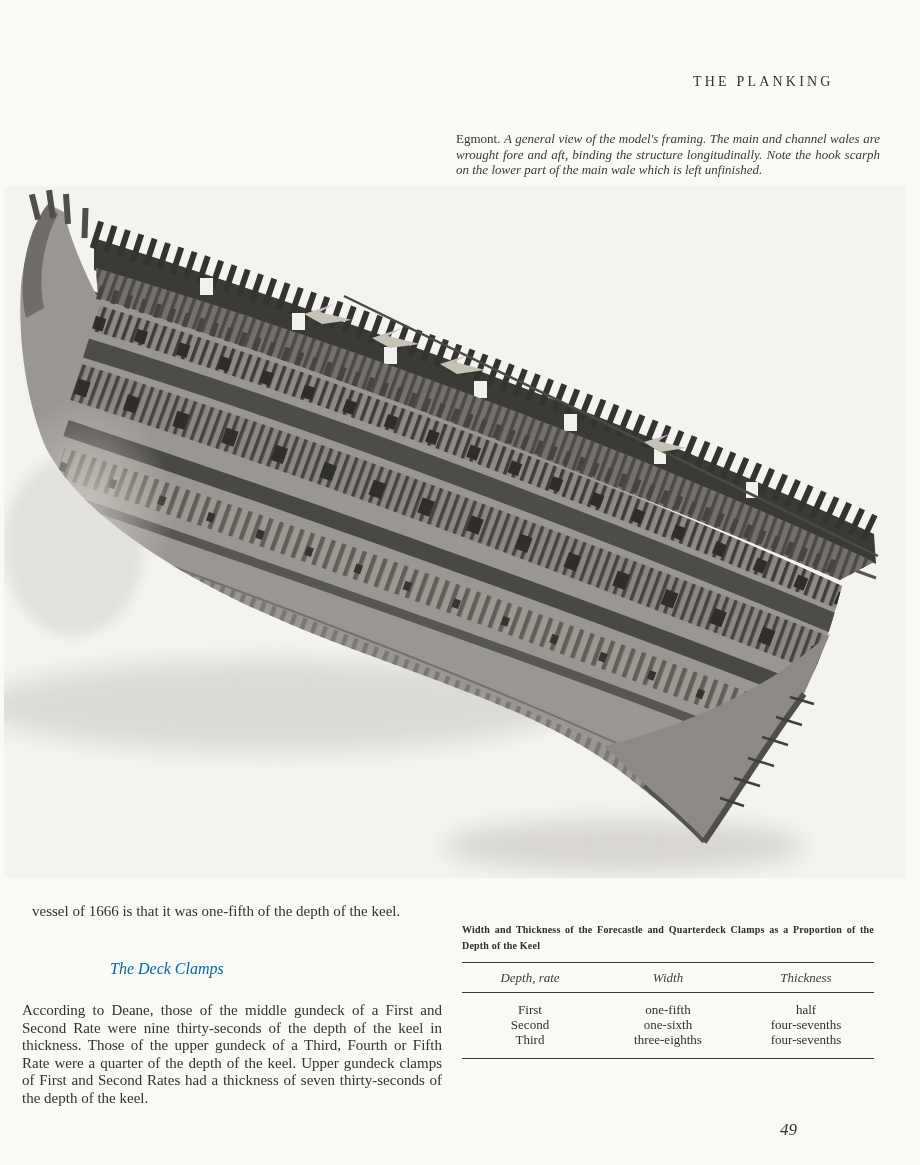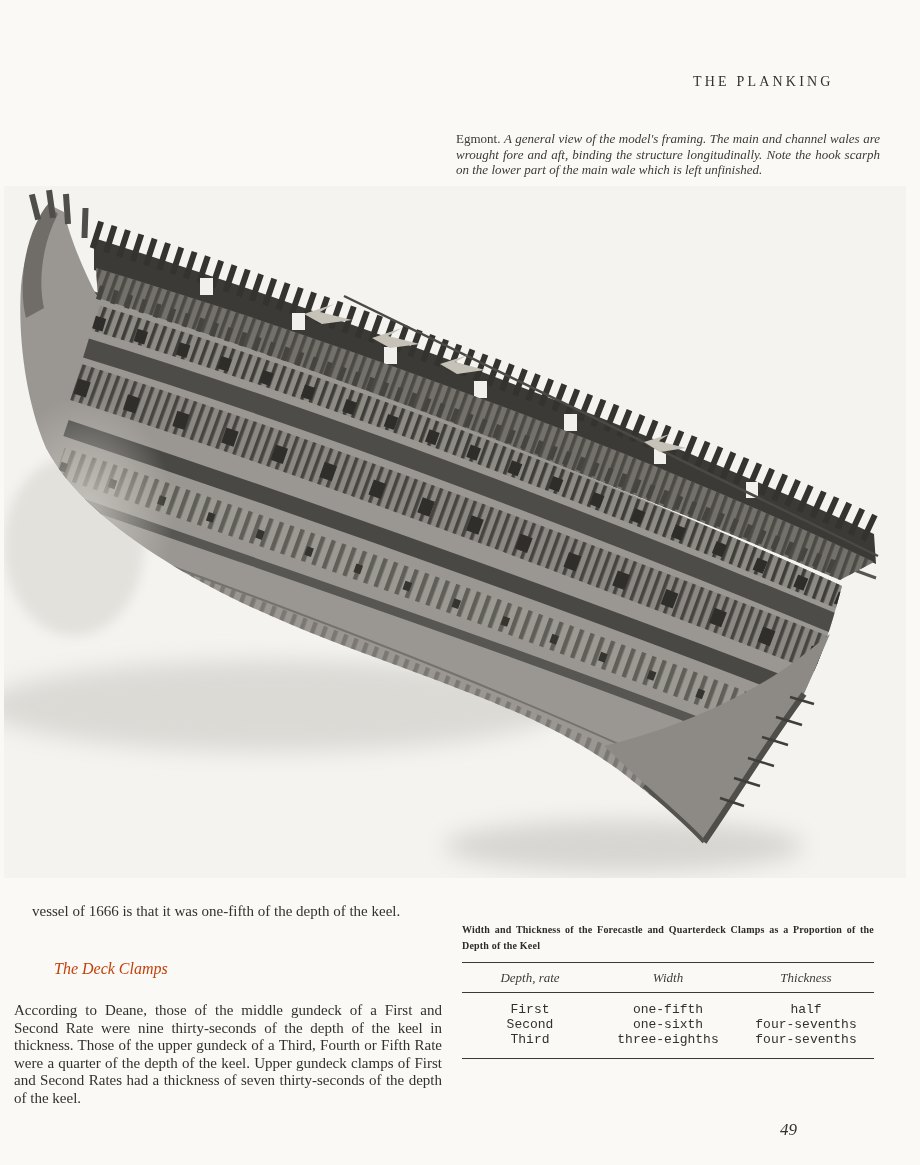--- a/index.html
+++ b/index.html
@@ -26,25 +26,25 @@
   .photo{
     position:absolute;top:186px;left:4px;width:902px;height:692px;
   }
   .left-col{
     position:absolute;top:884px;left:14px;width:428px;
   }
   .intro-line{
     margin:18px;font-size:15px;line-height:18px;color:#323130;
   }
   .section-heading{
-    margin:40px 0 0 40px;
-    font-size:16px;font-weight:normal;font-style:italic;color:#c2410c;
+    margin:40px 0 0 96px;
+    font-size:16px;font-weight:normal;font-style:italic;color:#0369a1;
   }
   .body-para{
-    margin:24px 0 0 0;
+    margin:24px 0 0 8px;
     font-size:15px;line-height:17.6px;text-align:justify;color:#32312f;
   }
   .table-block{
     position:absolute;top:922px;left:462px;width:412px;
     font-size:13px;color:#32312f;
   }
   .table-title{
     font-weight:bold;font-size:10px;line-height:16px;
     text-align:justify;letter-spacing:.2px;color:#2c2b29;
     margin:0 0 8px 0;
@@ -55,21 +55,21 @@
   .thead,.trow{
     display:flex;align-items:baseline;
   }
   .thead{padding:7px 0 6px 0;}
   .tcell{text-align:center;}
   .c1{width:136px;}
   .c2{width:140px;}
   .c3{width:136px;}
   .thead .tcell{font-style:italic;color:#3d3c39;}
   .tbody{padding:9px 0 10px 0;}
-  .trow{line-height:15.2px;font-family:Liberation Mono, monospace;}
+  .trow{line-height:15.2px;}
   .page-number{
     position:absolute;top:1120px;left:780px;
     font-size:17px;font-style:italic;color:#32312f;
   }
 </style>
 </head>
 <body>
 
 <div class="page">
 

